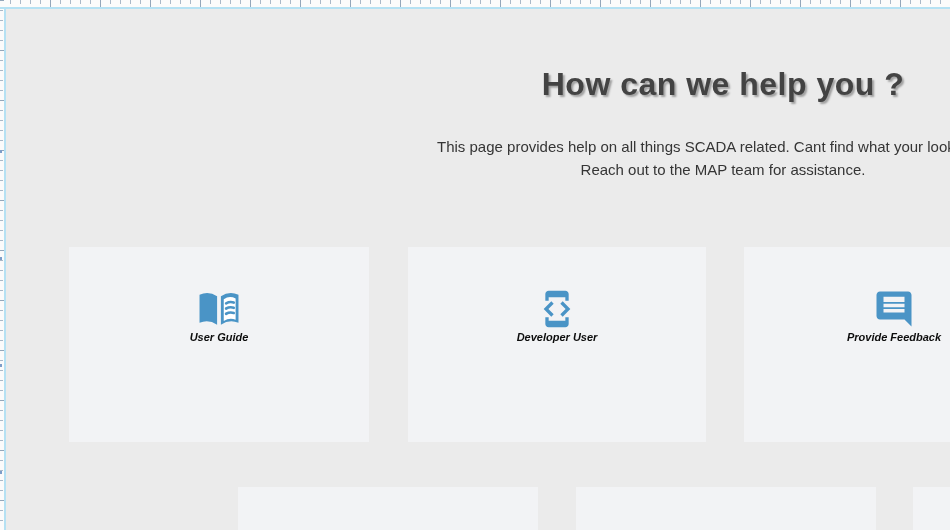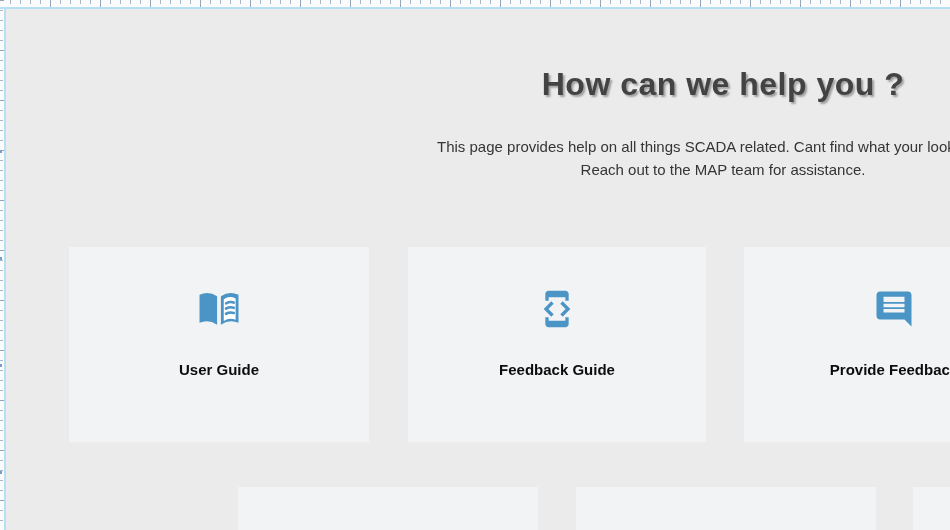--- a/index.html
+++ b/index.html
@@ -71,23 +71,23 @@
   .card.pos-1 { left:69px; }
   .card.pos-2 { left:408px; width:298px; }
   .card.pos-3 { left:744px; }
 
   .card .icon {
     margin-top:40px; height:44px;
     display:flex; align-items:center; justify-content:center;
     color: var(--accent-blue, #4a94c6);
   }
   .card .label {
-    margin-top:30px;
-    font-size:15px; font-weight:bold; color:#0d0d0d;
+    font-size:11px; font-weight:bold; color:#0d0d0d;
     white-space:nowrap;
+    font-style:italic;
   }
 
   .card.row2 { top:487px; height:195px; }
   .card.row2.pos-1 { left:238px; width:300px; }
   .card.row2.pos-2 { left:576px; width:300px; }
   .card.row2.pos-3 { left:913px; width:300px; }
 </style>
 </head>
 <body>
 
@@ -111,21 +111,21 @@
     </span>
     <span class="label">User Guide</span>
   </div>
 
   <div class="card pos-2">
     <span class="icon">
       <svg width="40" height="44" viewBox="0 0 24 24" aria-hidden="true">
         <path fill="currentColor" d="M7 5h10v2h2V3c0-1.1-.9-2-2-2L7 1c-1.1 0-2 .9-2 2v4h2V5zm8.41 11.59L20 12l-4.59-4.59-1.42 1.41L17.17 12l-3.18 3.17 1.42 1.42zm-6.82 0 1.42-1.42L6.83 12l3.18-3.17-1.42-1.42L4 12l4.59 4.59zM17 19H7v-2H5v4c0 1.1.9 2 2 2h10c1.1 0 2-.9 2-2v-4h-2v2z"></path>
       </svg>
     </span>
-    <span class="label">Feedback Guide</span>
+    <span class="label">Developer User</span>
   </div>
 
   <div class="card pos-3">
     <span class="icon">
       <svg width="42" height="42" viewBox="0 0 24 24" aria-hidden="true">
         <g transform="scale(-1,1) translate(-24,0)">
           <path fill="currentColor" d="M20 2H4c-1.1 0-2 .9-2 2v18l4-4h14c1.1 0 2-.9 2-2V4c0-1.1-.9-2-2-2zm-2 12H6v-2h12v2zm0-3H6V9h12v2zm0-3H6V5h12v2z"></path>
         </g>
       </svg>
     </span>

